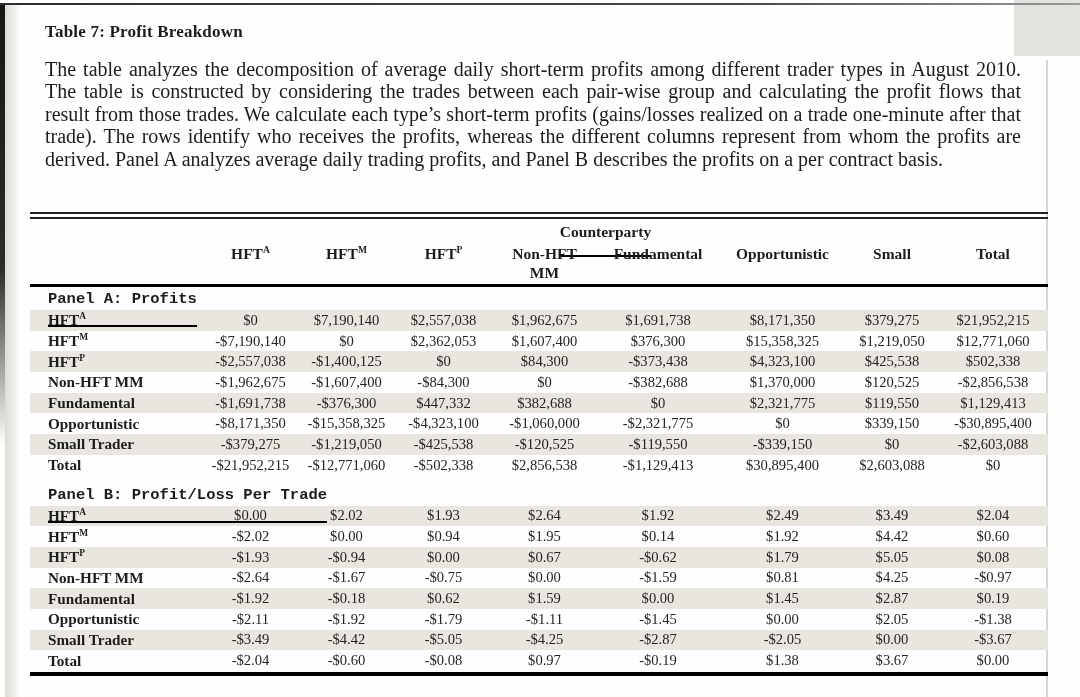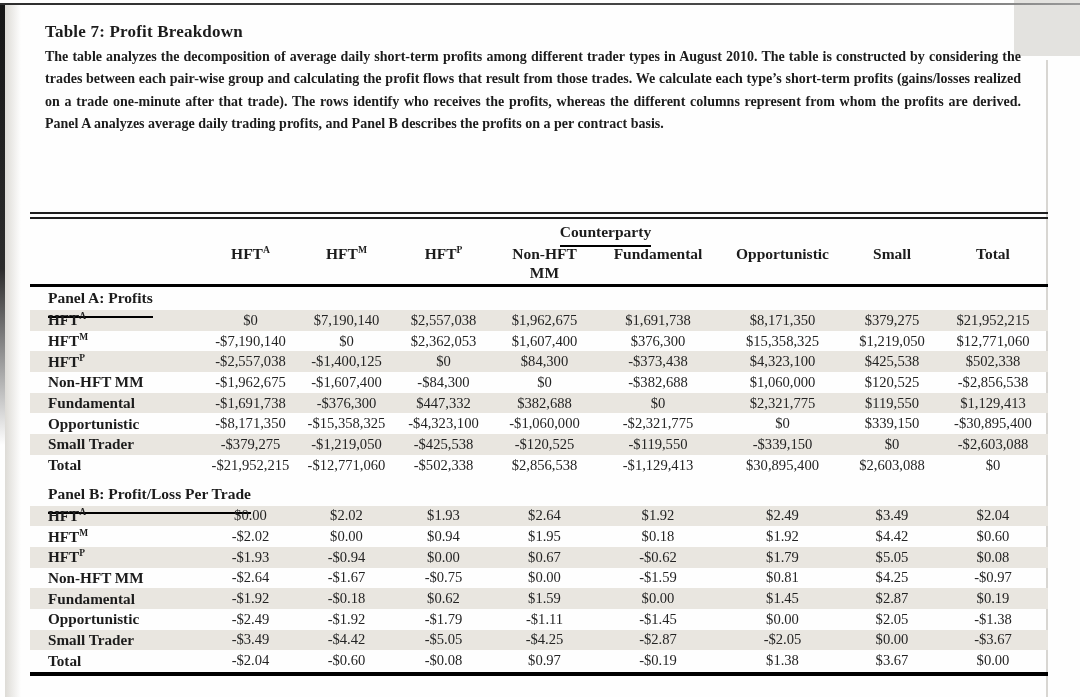--- a/index.html
+++ b/index.html
@@ -19,45 +19,45 @@
   .edge-left-soft{position:absolute;left:5px;top:5px;width:16px;height:692px;
     background:linear-gradient(to right,#dddbd6,rgba(240,240,238,0));}
   .edge-right{position:absolute;left:1046px;top:60px;width:2px;height:637px;background:#d8d6d2;}
   .corner-tr{position:absolute;left:1014px;top:0;width:66px;height:56px;background:#e3e2df;}
 
   .title{
     position:absolute;left:45px;top:22px;
     font-size:17px;font-weight:bold;letter-spacing:.2px;
   }
   .desc{
-    position:absolute;left:45px;top:46px;width:976px;
-    font-size:14px;line-height:22.4px;text-align:justify;font-weight:bold;
+    position:absolute;left:45px;top:58px;width:976px;
+    font-size:20px;line-height:22.4px;text-align:justify;
   }
 
   .ptable{
     position:absolute;left:30px;top:212px;width:1018px;
   }
   .rule-double{height:3px;border-top:2px solid #1f1f1f;border-bottom:2px solid #1f1f1f;margin-bottom:4px;}
 
   .grid{display:grid;grid-template-columns:173px 95px 97px 97px 105px 122px 127px 92px 1fr;}
 
   .thead{border-bottom:3px solid #000;padding-bottom:2px;}
   .thead .grid{grid-template-rows:21px auto;}
   .profits-to{grid-column:1;grid-row:1 / span 2;align-self:end;padding-left:18px;
     font-weight:bold;font-size:15.5px;}
   .profits-to span{border-bottom:2px solid #000;padding-bottom:1px;}
   .counterparty{grid-column:5 / span 2;grid-row:1;text-align:center;
     font-weight:bold;font-size:15.5px;}
-  .counterparty span{border-bottom:2px solid #000;padding-bottom:5px;}
+  .counterparty span{border-bottom:2px solid #000;padding-bottom:15px;}
   .hcell{grid-row:2;text-align:center;font-weight:bold;font-size:15.5px;line-height:19px;align-self:start;}
   .hcell.wrap{padding:0 8px;}
 
   .panel{margin-top:1px;}
   .panel-title{font-weight:bold;font-size:15.5px;padding:1px 0 2px 18px;height:19px;}
-  .panel-title span{border-bottom:2px solid #000;padding-bottom:10px;}
+  .panel-title span{border-bottom:2px solid #000;padding-bottom:17px;font-family:Liberation Mono, monospace;}
   .trow{height:20.7px;align-items:center;font-size:14.6px;}
   .panel .trow:nth-child(even){background:var(--row-shade,#e9e6e0);}
   .label-cell{font-weight:bold;font-size:15.2px;padding-left:18px;}
   .value-cell{text-align:center;color:#232323;}
   .panel-b{margin-top:8px;}
   .bottom-rule{border-bottom:4px solid #000;margin-top:1px;}
 
   sup{font-size:.62em;vertical-align:super;line-height:0;}
 </style>
 </head>
@@ -129,21 +129,21 @@
             <div class="value-cell">$425,538</div>
             <div class="value-cell">$502,338</div>
           </div>
           <div class="trow grid">
             <div class="label-cell">Non-HFT MM</div>
             <div class="value-cell">-$1,962,675</div>
             <div class="value-cell">-$1,607,400</div>
             <div class="value-cell">-$84,300</div>
             <div class="value-cell">$0</div>
             <div class="value-cell">-$382,688</div>
-            <div class="value-cell">$1,060,000</div>
+            <div class="value-cell">$1,370,000</div>
             <div class="value-cell">$120,525</div>
             <div class="value-cell">-$2,856,538</div>
           </div>
           <div class="trow grid">
             <div class="label-cell">Fundamental</div>
             <div class="value-cell">-$1,691,738</div>
             <div class="value-cell">-$376,300</div>
             <div class="value-cell">$447,332</div>
             <div class="value-cell">$382,688</div>
             <div class="value-cell">$0</div>
@@ -197,21 +197,21 @@
             <div class="value-cell">$2.49</div>
             <div class="value-cell">$3.49</div>
             <div class="value-cell">$2.04</div>
           </div>
           <div class="trow grid">
             <div class="label-cell">HFT<sup>M</sup></div>
             <div class="value-cell">-$2.02</div>
             <div class="value-cell">$0.00</div>
             <div class="value-cell">$0.94</div>
             <div class="value-cell">$1.95</div>
-            <div class="value-cell">$0.18</div>
+            <div class="value-cell">$0.14</div>
             <div class="value-cell">$1.92</div>
             <div class="value-cell">$4.42</div>
             <div class="value-cell">$0.60</div>
           </div>
           <div class="trow grid">
             <div class="label-cell">HFT<sup>P</sup></div>
             <div class="value-cell">-$1.93</div>
             <div class="value-cell">-$0.94</div>
             <div class="value-cell">$0.00</div>
             <div class="value-cell">$0.67</div>
@@ -237,21 +237,21 @@
             <div class="value-cell">-$0.18</div>
             <div class="value-cell">$0.62</div>
             <div class="value-cell">$1.59</div>
             <div class="value-cell">$0.00</div>
             <div class="value-cell">$1.45</div>
             <div class="value-cell">$2.87</div>
             <div class="value-cell">$0.19</div>
           </div>
           <div class="trow grid">
             <div class="label-cell">Opportunistic</div>
-            <div class="value-cell">-$2.49</div>
+            <div class="value-cell">-$2.11</div>
             <div class="value-cell">-$1.92</div>
             <div class="value-cell">-$1.79</div>
             <div class="value-cell">-$1.11</div>
             <div class="value-cell">-$1.45</div>
             <div class="value-cell">$0.00</div>
             <div class="value-cell">$2.05</div>
             <div class="value-cell">-$1.38</div>
           </div>
           <div class="trow grid">
             <div class="label-cell">Small Trader</div>

